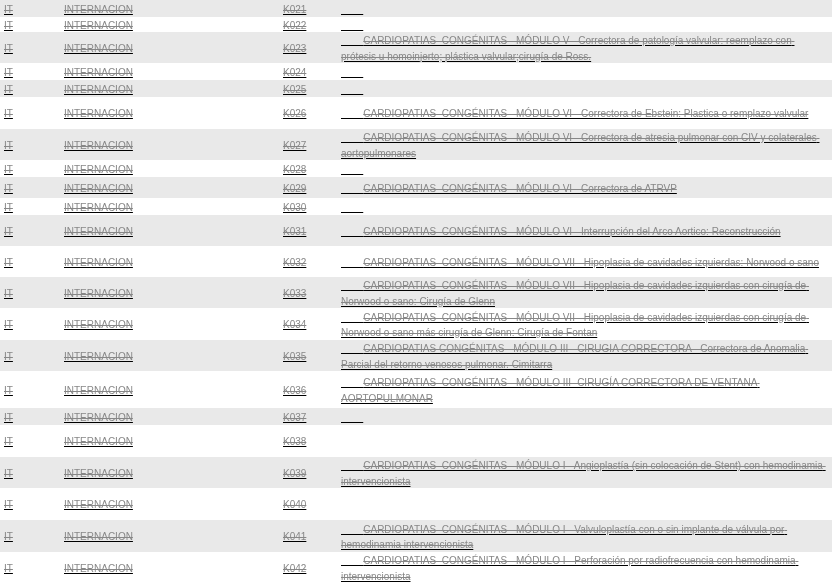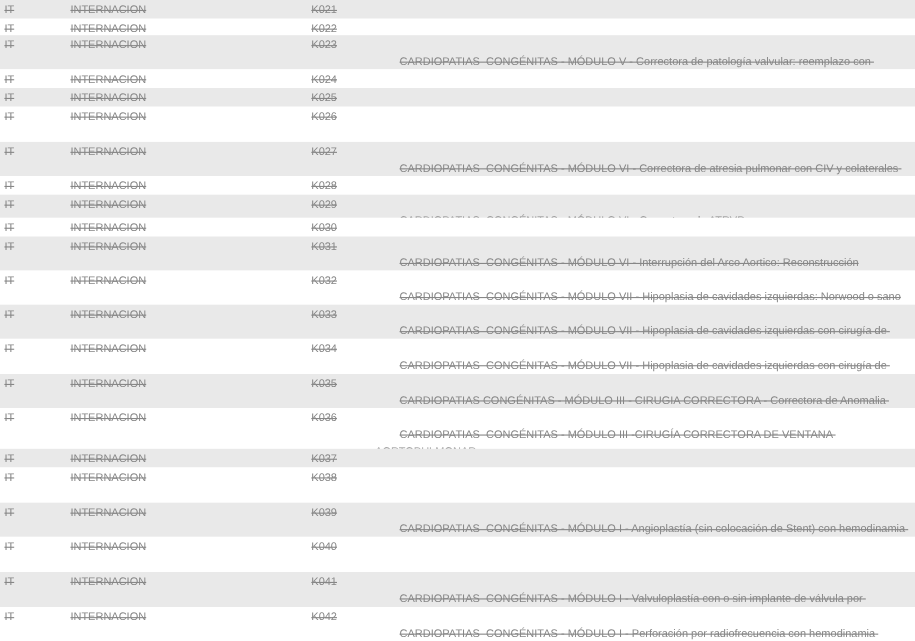--- a/index.html
+++ b/index.html
@@ -14,24 +14,25 @@
     overflow: hidden;
     font-family: "Liberation Sans", sans-serif;
   }
   .tbody {
     display: flex;
     flex-direction: column;
     width: 832px;
   }
   .row {
     display: flex;
-    align-items: flex-start;
+    align-items: center;
     flex-shrink: 0;
     overflow: hidden;
     box-sizing: border-box;
+    text-decoration: underline;
   }
   .row.shaded { background: #e9e9e9; }
   .row.plain  { background: #ffffff; }
   .cell {
     box-sizing: border-box;
     padding-top: 2px;
     font-size: 10px;
     line-height: 15.4px;
     color: #878787;
     overflow: hidden;
@@ -130,20 +131,23 @@
       <div class="row plain" style="height: 32px;">
       <div class="cell it">
         <span class="strike">IT</span>
       </div>
       <div class="cell category">
         <span class="strike">INTERNACION</span>
       </div>
       <div class="cell code">
         <span class="strike">K026</span>
       </div>
+      <div class="cell desc">
+        <span class="strike">CARDIOPATIAS  CONGÉNITAS - MÓDULO VI - Correctora de Ebstein: Plastica o remplazo valvular</span>
+      </div>
     </div>
       <div class="row shaded" style="height: 31px;">
       <div class="cell it">
         <span class="strike">IT</span>
       </div>
       <div class="cell category">
         <span class="strike">INTERNACION</span>
       </div>
       <div class="cell code">
         <span class="strike">K027</span>

